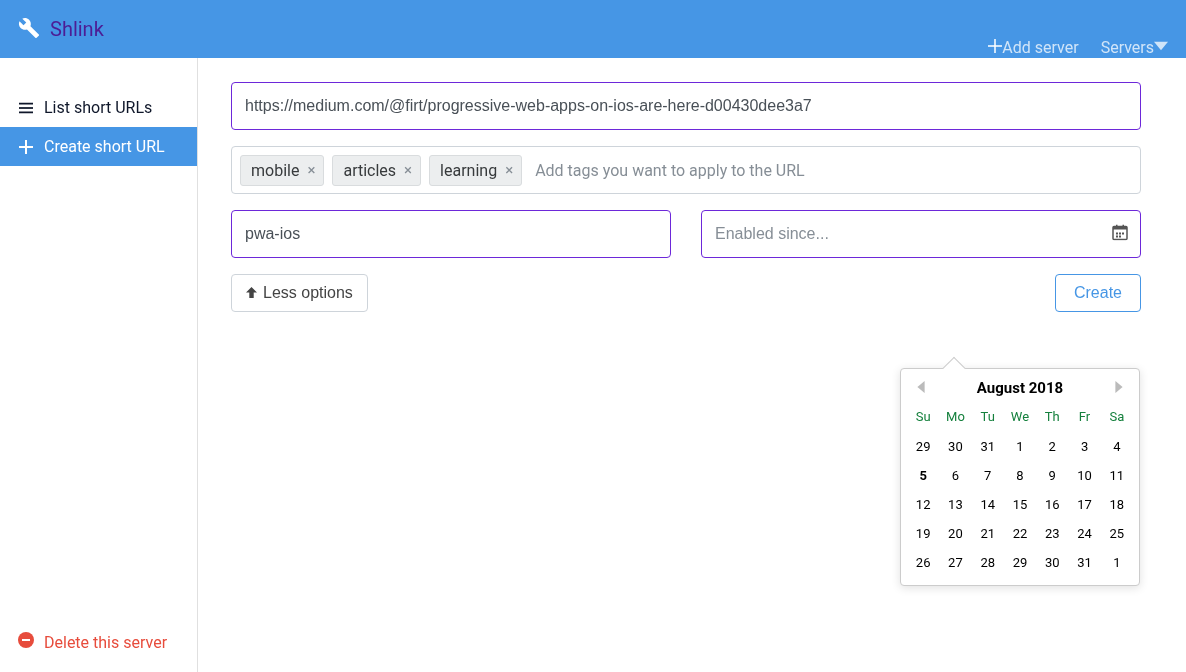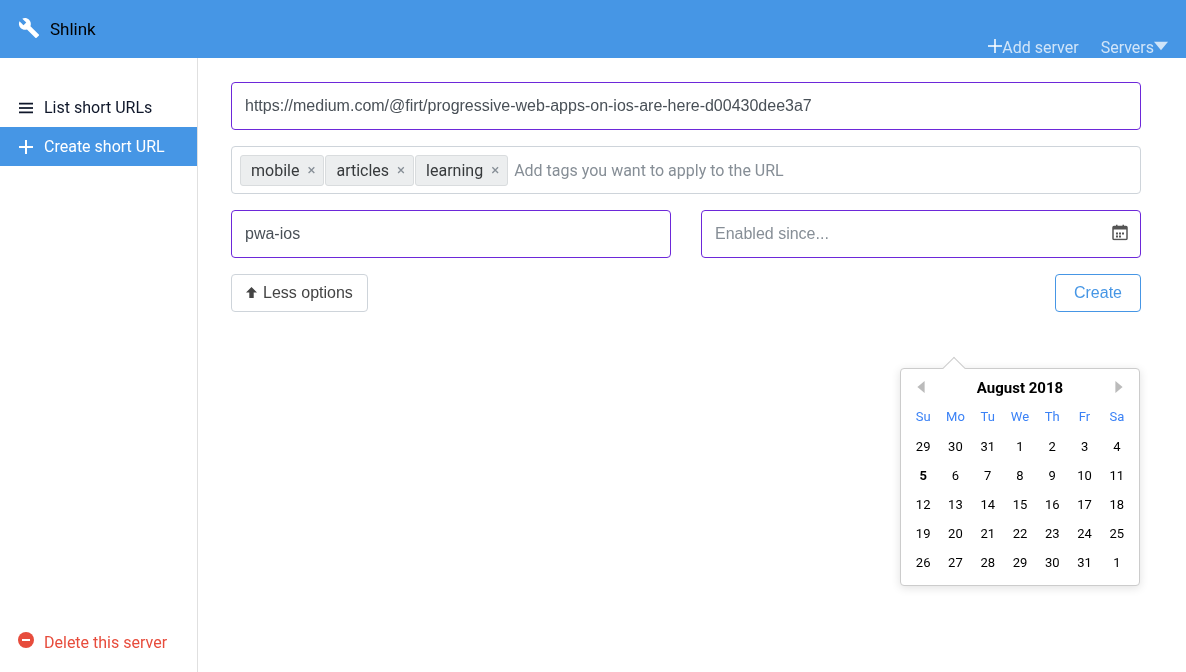--- a/index.html
+++ b/index.html
@@ -1,19 +1,19 @@
 <!DOCTYPE html>
 <html><head>
 <meta charset="utf-8">
 <style>
 * { box-sizing: border-box; margin: 0; padding: 0; }
 body { font-family: -apple-system, BlinkMacSystemFont, "Segoe UI", Roboto, sans-serif; font-size: 14px; color: #333; background: #fff; width: 1186px; height: 672px; overflow: hidden; }
 .topbar { height: 58px; background: #4696e5; display: flex; align-items: center; padding: 0 18px; justify-content: space-between; }
 .brand { display: flex; align-items: center; gap: 10px; }
-.brand-name { color: #000000; font-size: 17px; font-weight: 400; }
+.brand-name { color: #4c1d95; font-size: 20px; font-weight: 400; }
 .logo-icon svg { width: 22px; height: 22px; }
 .top-actions { display: flex; align-items: center; gap: 22px; }
 .top-action { display: flex; align-items: center; gap: 0; color: rgba(255,255,255,0.75); font-size: 16px; cursor: pointer; margin-top: 36px; }
 .plus-icon svg, .caret-icon svg { width: 14px; height: 14px; }
 
 .layout { display: flex; height: calc(100% - 58px); }
 .sidebar { width: 198px; border-right: 1px solid #e0e0e0; display: flex; flex-direction: column; padding-top: 30px; }
 .side-item { display: flex; align-items: center; gap: 10px; padding: 10px 18px; font-size: 16px; cursor: pointer; color: #0f172a; }
 .side-item.active { background: #4696e5; color: #fff; }
 .side-icon { display: inline-flex; width: 16px; justify-content: center; }
@@ -26,38 +26,38 @@
 .form-row { display: flex; gap: 30px; margin-bottom: 16px; }
 .full { width: 100%; }
 .half { flex: 1; }
 .input { width: 100%; height: 48px; border: 1px solid #6d28d9; border-radius: 4px; padding: 0 13px; font-size: 16px; color: #495057; }
 .input::placeholder { color: #868e96; }
 .input.focused { border-color: #80bdff; box-shadow: 0 0 0 3px rgba(70,150,229,0.25); outline: none; }
 .input-wrap { position: relative; }
 .cal-icon { position: absolute; right: 13px; top: 50%; transform: translateY(-50%); color: #555; pointer-events: none; }
 .cal-icon svg { width: 16px; height: 16px; }
 
-.tags-input { display: flex; align-items: center; flex-wrap: wrap; gap: 1px; min-height: 48px; border: 1px solid #ced4da; border-radius: 4px; padding: 6px 8px; }
+.tags-input { display: flex; align-items: center; flex-wrap: wrap; gap: 8px; min-height: 48px; border: 1px solid #ced4da; border-radius: 4px; padding: 6px 8px; }
 .tag { display: inline-flex; align-items: center; gap: 8px; background: #eceeef; border: 1px solid #d9dcde; border-radius: 3px; padding: 5px 8px 5px 10px; font-size: 16px; color: #373a3c; }
 .tag-x { color: #868e96; cursor: pointer; font-size: 15px; line-height: 1; }
 .tags-placeholder { color: #868e96; font-size: 16px; padding-left: 5px; }
 
 .actions-row { display: flex; justify-content: space-between; margin-top: 4px; }
 .btn { border: 1px solid #ced4da; background: #fff; border-radius: 4px; padding: 9px 14px; font-size: 16px; cursor: pointer; display: inline-flex; align-items: center; gap: 6px; color: #444; }
 .btn-primary { border-color: #4696e5; color: #4696e5; padding: 9px 18px; }
 .chevron-up svg { width: 11px; height: 11px; }
 
 .datepicker { position: absolute; top: 310px; left: 702px; width: 240px; background: #fff; border: 1px solid #ccc; border-radius: 4px; box-shadow: 0 2px 10px rgba(0,0,0,0.12); font-size: 13px; }
 .dp-arrow { position: absolute; top: -9px; left: 45px; width: 16px; height: 16px; background: #fff; border-left: 1px solid #ccc; border-top: 1px solid #ccc; transform: rotate(45deg); }
 .dp-header { display: flex; align-items: center; justify-content: space-between; padding: 10px 10px 6px; }
 .dp-nav { color: #bbb; cursor: pointer; padding: 0 6px; }
 .dp-nav svg { width: 8px; height: 12px; }
 .dp-title { font-weight: 700; font-size: 15px; color: #000; }
 .dp-grid { width: 100%; border-collapse: collapse; }
-.dp-grid th { width: 14.28%; padding: 6px 0 8px; font-weight: 400; font-size: 13px; color: #3b82f6; text-align: center; }
+.dp-grid th { width: 14.28%; padding: 6px 0 8px; font-weight: 400; font-size: 13px; color: #15803d; text-align: center; }
 .dp-grid td { text-align: center; padding: 7px 0; font-size: 13px; color: #000; cursor: pointer; }
 .dp-grid td.today { font-weight: 700; }
 .dp-body { padding: 0 6px 8px; }
 </style>
 </head>
 <body>
 
 <div class="topbar">
   <div class="brand">
     <span class="logo-icon">

